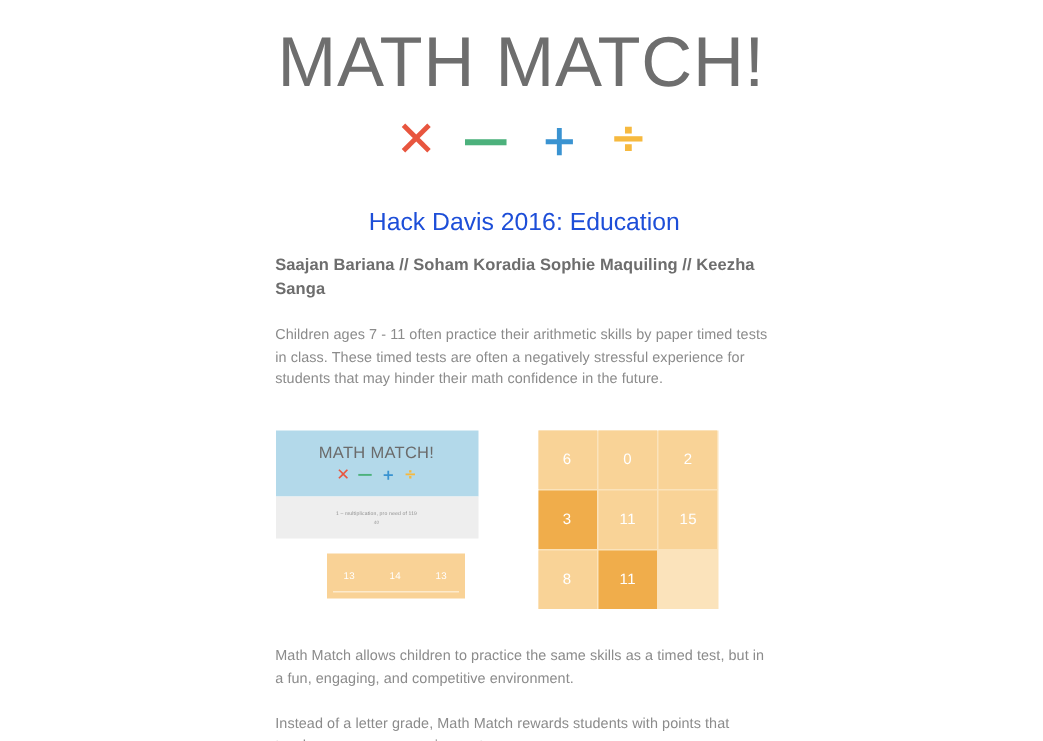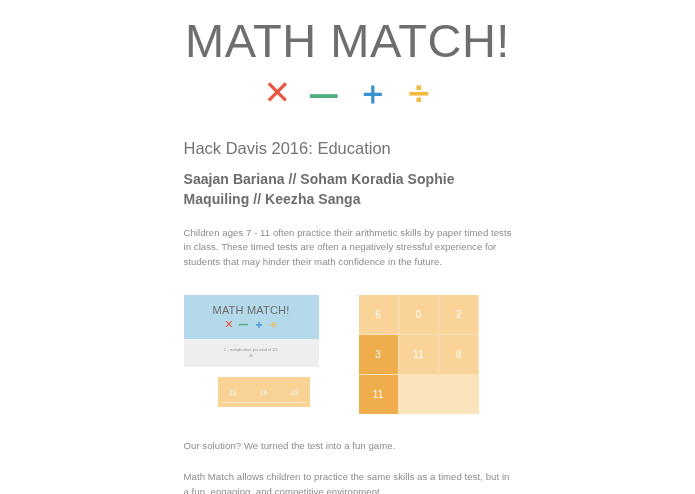--- a/index.html
+++ b/index.html
@@ -59,27 +59,28 @@
   
   .content {
     width: 332px;
     margin: 0 auto;
     padding-left: 4px;
   }
 
   .section-title {
     font-size: 16.5px;
     font-weight: 400;
-    color: #737373;
+    color: #1d4ed8;
     margin: 28px 0 0 0;
     line-height: 1.3;
+    text-align: center;
   }
 
   .byline {
-    font-size: 14px;
+    font-size: 11px;
     font-weight: 700;
     color: #6d6d6d;
     margin: 11px 0 0 0;
     line-height: 1.4;
     letter-spacing: 0.05px;
   }
 
   .para {
     font-size: 9.6px;
     color: #8b8b8b;
@@ -255,27 +256,27 @@
 
       </div>
 
       <div class="fig-right">
         <div class="grid">
           <div class="cell">6</div>
           <div class="cell">0</div>
           <div class="cell">2</div>
           <div class="cell on">3</div>
           <div class="cell">11</div>
+          <div class="cell">15</div>
           <div class="cell">8</div>
           <div class="cell on">11</div>
         </div>
       </div>
 
     </div>
 
     <div class="outro">
-      <p class="para">Our solution? We turned the test into a fun game.</p>
       <p class="para">Math Match allows children to practice the same skills as a timed test, but in a fun, engaging, and competitive environment.</p>
       <p class="para">Instead of a letter grade, Math Match rewards students with points that teachers can use as a prize system.</p>
     </div>
 
   </div>
 </div>
 
 </body></html>

